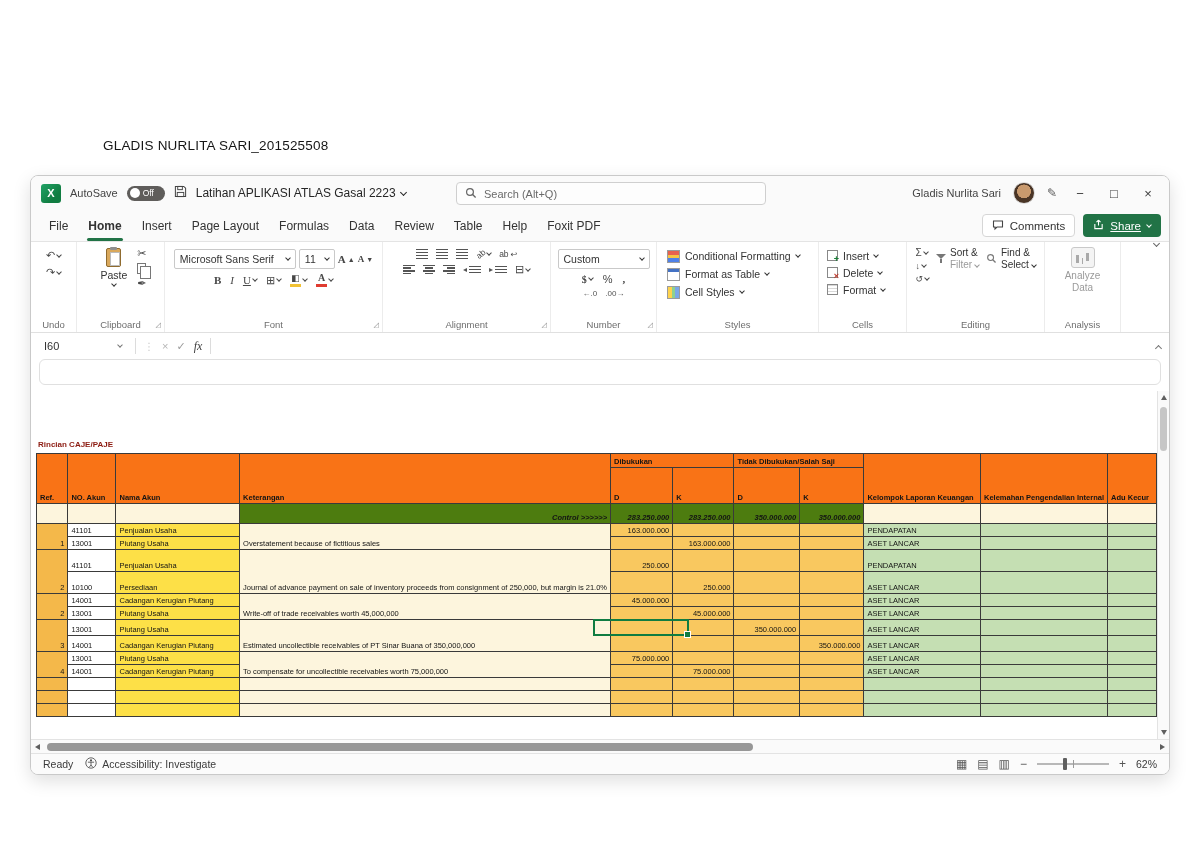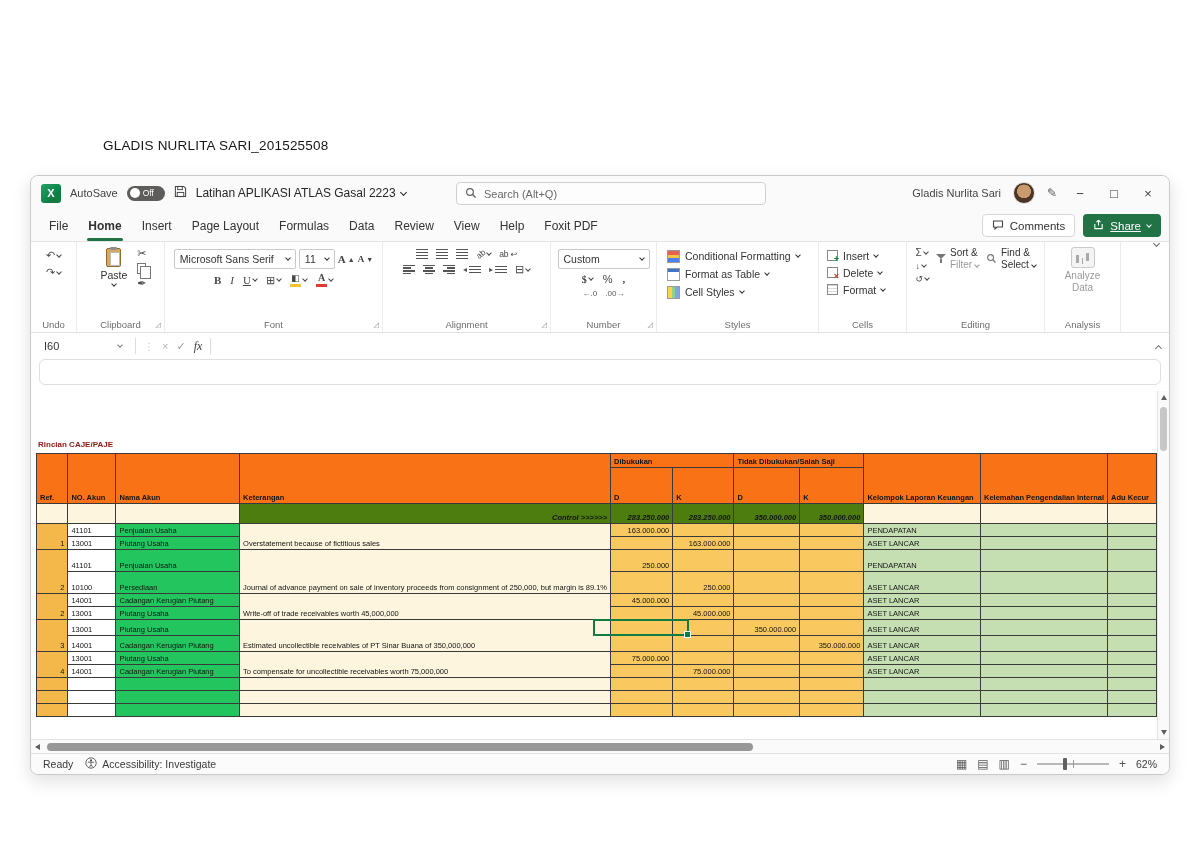--- a/index.html
+++ b/index.html
@@ -103,21 +103,21 @@
   .section-title { position:absolute; left:7px; top:49px; font-size:8px; font-weight:bold; color:#8c1a10; }
 
   .grid { position:absolute; left:5px; top:62px; border-collapse:collapse; table-layout:fixed; }
   .grid td { border:1px solid #3a3a3a; padding:0 3px; font-size:7.5px; line-height:1.18; color:#141414;
              overflow:hidden; white-space:nowrap; vertical-align:bottom; }
   .hc { background:#f97316; color:#e01414; font-weight:bold; font-size:8px; text-align:left; vertical-align:middle; white-space:normal; line-height:1.25; }
   .cream { background:#FDF5DD; }
   .ctrl-label, .ctrl-num { color:#e01414; font-style:italic; font-weight:bold; text-align:right; background:#4d7c0f; }
   .c-ref { background:#F4B84A; text-align:right; font-size:8px; }
   .c-akun { background:#fff; }
-  .c-nama { background:#22c55e;margin-left:16px; }
+  .c-nama { background:#fde047;margin-left:16px; }
   .c-ket { background:#FDF5DD; font-size:6.3px; white-space:normal; vertical-align:top; }
   .c-amt { background:#F9C85F; text-align:right; }
   .c-kel, .c-grn { background:#C5DFB3; }
   .rh14 { height:14px; } .rh36 { height:36px; } .rh20 { height:20px; }
   .rh13 { height:13px; } .rh22 { height:22px; } .rh16 { height:16px; }
 
   .sel { position:absolute; left:562px; top:228px; width:96px; height:17px; border:2px solid #107C41; background:transparent; }
   .sel::after { content:""; position:absolute; right:-4px; bottom:-4px; width:5px; height:5px; background:#107C41; border:1px solid #fff; }
 
   .vscroll { width:12px; background:#fafafa; border-left:1px solid #e3e3e3; position:relative; flex:none; }
@@ -188,21 +188,21 @@
     </div>
 
     <div class="menubar">
       <span class="tab">File</span>
       <span class="tab active">Home</span>
       <span class="tab">Insert</span>
       <span class="tab">Page Layout</span>
       <span class="tab">Formulas</span>
       <span class="tab">Data</span>
       <span class="tab">Review</span>
-      <span class="tab">View</span>
+      <span class="tab">Table</span>
       <span class="tab">Help</span>
       <span class="tab">Foxit PDF</span>
       <div class="mb-right">
         <span class="comments-btn">
           <span>
             <svg width="12" height="12" viewBox="0 0 12 12">
                 <path d="M1.5 2 h9 v6 h-5.5 l-2 2 v-2 h-1.5 z" fill="none" stroke="#444" stroke-width="1.1"></path>
               </svg>
           </span>
           <span>Comments</span>
@@ -578,21 +578,21 @@
             <td class="c-amt"></td>
             <td class="c-kel">ASET LANCAR</td>
             <td class="c-grn"></td>
             <td class="c-grn"></td>
           </tr>
 
           <tr class="rh22">
             <td class="c-ref" rowspan="2">2</td>
             <td class="c-akun">41101</td>
             <td class="c-nama">Penjualan Usaha</td>
-            <td class="c-ket" rowspan="2">Journal of advance payment on sale of inventory proceeds from consignment of 250,000, but margin is 89.1%</td>
+            <td class="c-ket" rowspan="2">Journal of advance payment on sale of inventory proceeds from consignment of 250,000, but margin is 21.0%</td>
             <td class="c-amt">250.000</td>
             <td class="c-amt"></td>
             <td class="c-amt"></td>
             <td class="c-amt"></td>
             <td class="c-kel">PENDAPATAN</td>
             <td class="c-grn"></td>
             <td class="c-grn"></td>
           </tr>
           <tr class="rh22">
             <td class="c-akun">10100</td>

